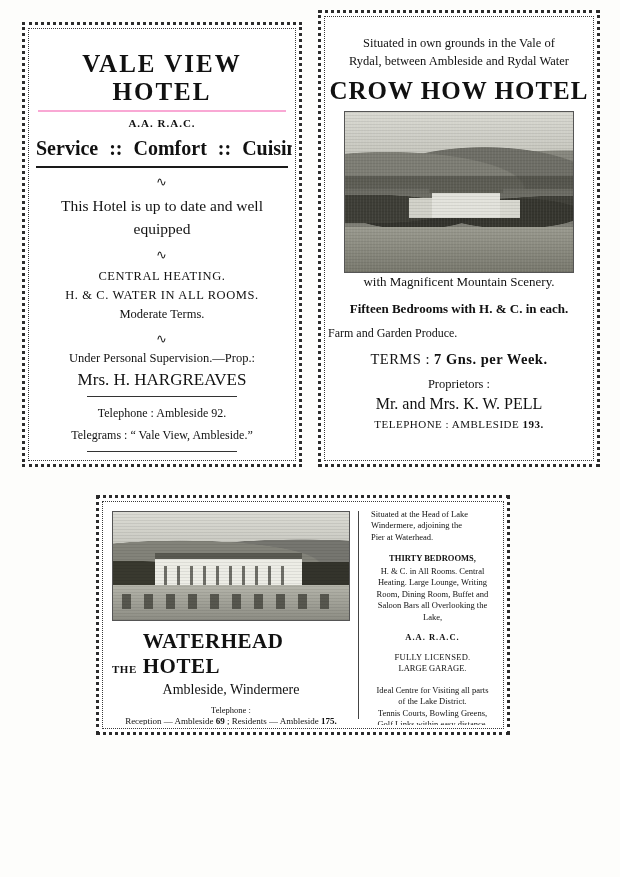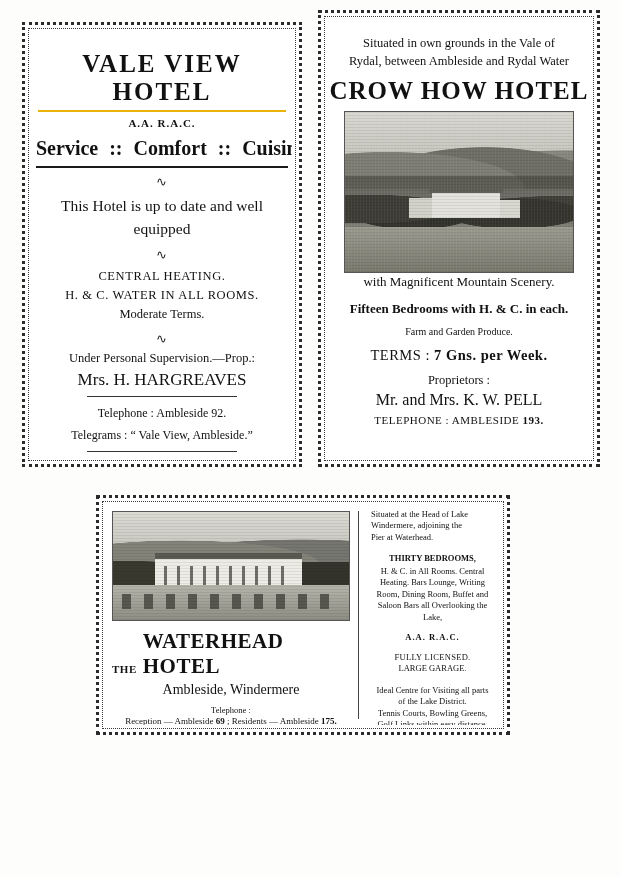--- a/index.html
+++ b/index.html
@@ -49,21 +49,21 @@
 
   
   #ad-valeview { left: 22px; top: 22px; width: 280px; height: 445px; }
   .vv-title {
     font-family: "Liberation Serif", serif;
     font-weight: bold;
     font-size: 25px;
     letter-spacing: 2px;
     text-align: center;
     margin-top: 18px;
-    border-bottom: 2px solid #eab308;
+    border-bottom: 2px solid #f9a8d4;
     padding-bottom: 4px;
     margin-left: 6px; margin-right: 6px;
   }
   .vv-aa {
     text-align: center;
     font-size: 11px;
     font-weight: bold;
     letter-spacing: 1px;
     margin-top: 5px;
   }
@@ -202,22 +202,21 @@
     margin-top: 9px;
     padding: 0 6px;
   }
   .ch-bed {
     text-align: center;
     font-size: 13px;
     font-weight: bold;
     margin-top: 9px;
   }
   .ch-farm {
-    text-align: center;
-    font-size: 10px;
+    font-size: 12px;
     margin-top: 9px;
   }
   .ch-terms {
     text-align: center;
     font-size: 14.5px;
     margin-top: 10px;
     letter-spacing: 0.5px;
   }
   .ch-terms b { font-weight: bold; }
   .ch-propl {
@@ -403,21 +402,21 @@
 
         <div class="wh-right">
           <div class="wh-r-top">
             <div>Situated at the Head of Lake</div>
             <div>Windermere, adjoining the</div>
             <div>Pier at Waterhead.</div>
           </div>
           <div class="wh-r-blockhdr">THIRTY BEDROOMS,</div>
           <div class="wh-r-body">
             <div>H. &amp; C. in All Rooms.  Central</div>
-            <div>Heating.  Bars Lounge, Writing</div>
+            <div>Heating.  Large Lounge, Writing</div>
             <div>Room, Dining Room, Buffet and</div>
             <div>Saloon Bars all Overlooking the</div>
             <div>Lake,</div>
           </div>
           <div class="wh-r-aa">A.A.      R.A.C.</div>
           <div class="wh-r-lic">FULLY LICENSED.</div>
           <div>LARGE GARAGE.</div>
           <div class="wh-r-ideal">
             <div>Ideal Centre for Visiting all parts</div>
             <div>of the Lake District.</div>

